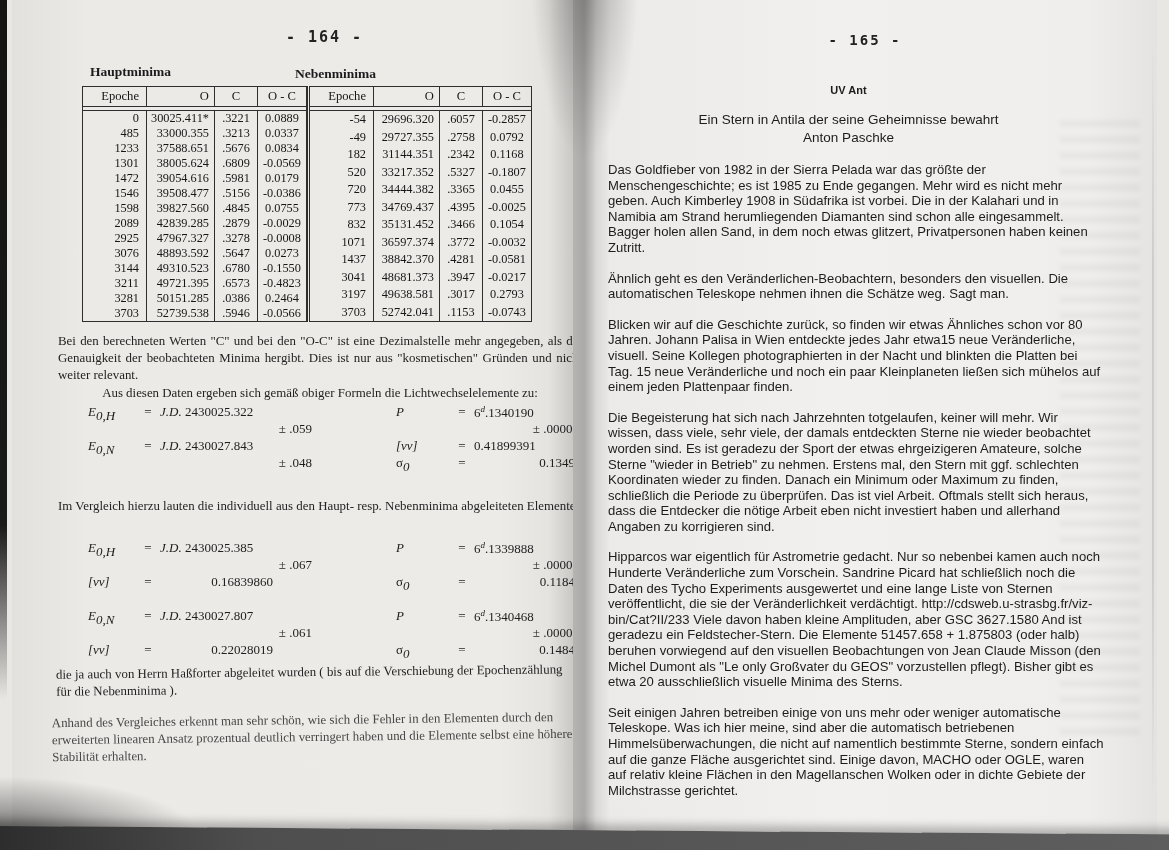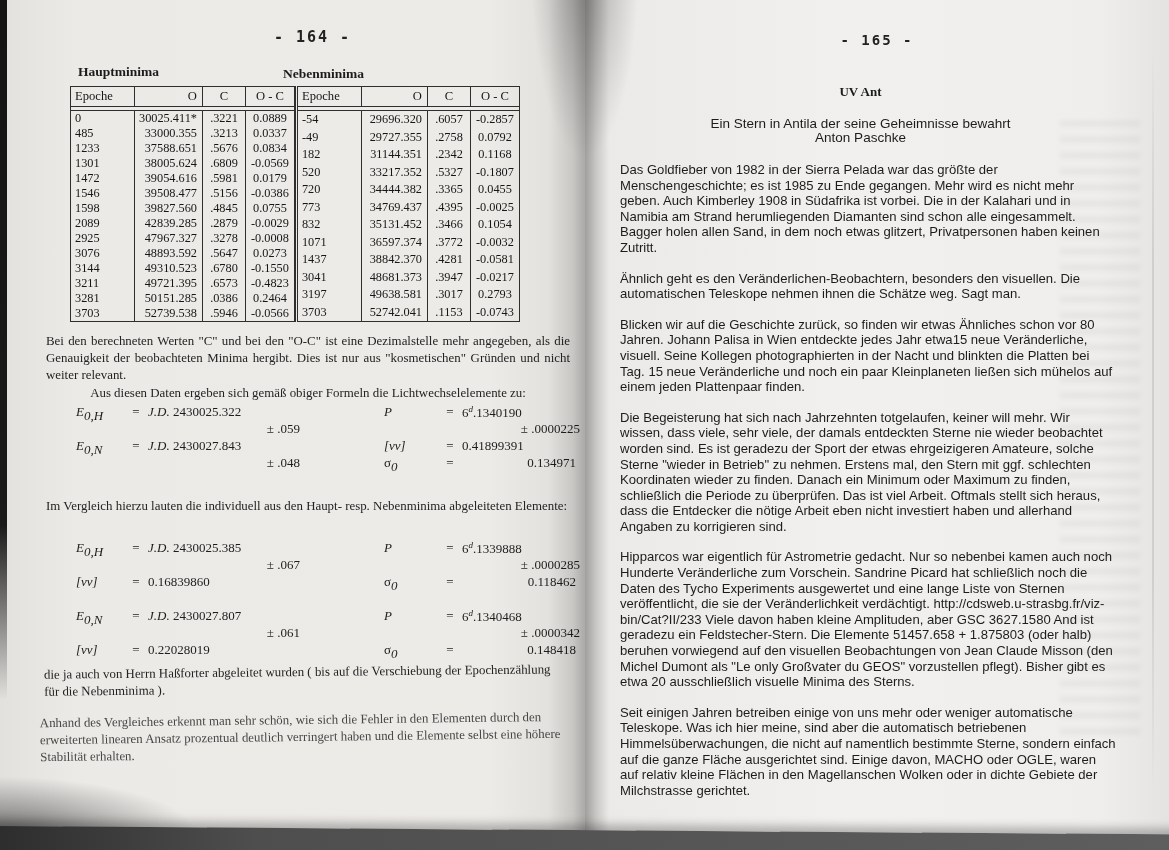--- a/index.html
+++ b/index.html
@@ -1,23 +1,23 @@
 <!DOCTYPE html>
 <html><head>
 <meta charset="utf-8">
 <style>
   html,body{margin:0;padding:0;background:#cfcecb;}
   #scan{position:relative;width:1169px;height:850px;overflow:hidden;
         background:#e9e7e4;font-family:"Liberation Serif",serif;color:#1e1e1e;}
 
   
   .page{position:absolute;top:0;height:850px;}
-  #page-left{left:0;width:585px;
+  #page-left{left:12px;width:585px;
     background:linear-gradient(to right,#e3e1de 0%,#eceae7 12%,#edebe8 78%,#dddbd8 94%,#c4c2bf 100%);padding-left:40px;}
-  #page-right{left:585px;width:584px;
+  #page-right{left:573px;width:584px;
     background:linear-gradient(to right,#cbc9c6 0%,#ebeae8 4%,#f1f0ee 45%,#efeeec 88%,#e4e3e1 100%);}
   #left-edge-strip{position:absolute;left:0;top:0;width:7px;height:700px;
     background:linear-gradient(to bottom,#141414 0%,#1a1a1a 75%,rgba(26,26,26,0) 100%);}
   #gutter-shadow{position:absolute;left:548px;top:0;width:62px;height:850px;
     background:linear-gradient(to right,rgba(0,0,0,0) 0%,rgba(0,0,0,0.10) 40%,rgba(0,0,0,0.22) 58%,rgba(0,0,0,0.08) 78%,rgba(0,0,0,0) 100%);}
   #gutter-top-dark{position:absolute;left:530px;top:-40px;width:110px;height:200px;
     background:radial-gradient(ellipse at 50% 0%,rgba(0,0,0,0.30),rgba(0,0,0,0) 70%);}
   #fold-line-right{position:absolute;left:1152px;top:40px;width:2px;height:760px;
     background:linear-gradient(to bottom,rgba(0,0,0,0),rgba(0,0,0,0.10) 30%,rgba(0,0,0,0.10) 70%,rgba(0,0,0,0));}
   #bottom-band{position:absolute;left:-10px;bottom:-4px;width:1200px;height:28px;
@@ -43,21 +43,21 @@
   table.minima{border-collapse:collapse;table-layout:fixed;
     font-size:12.3px;color:#161616;background:transparent;}
   table.minima td,table.minima th{border-right:1px solid #2e2e2e;padding:0 4px;height:15px;
     font-weight:normal;white-space:nowrap;overflow:hidden;}
   table.minima th{height:19px;font-size:12.6px;text-align:center;}
   table.minima tr.hdr th{border-bottom:1px solid #2e2e2e;}
   table.minima tr.gap td{height:3px;border-bottom:1px solid #2e2e2e;padding:0;}
   table.minima{border:1px solid #2e2e2e;}
   #table-haupt{border-right:1px solid #2e2e2e;}
   #table-neben{border-left:3px double #2e2e2e;}
-  table.minima .c0{width:52px;text-align:left;padding-right:7px;}
+  table.minima .c0{width:52px;text-align:right;padding-right:7px;}
   table.minima .c1{width:56px;text-align:right;padding-right:5px;}
   table.minima .c2{width:34px;text-align:center;}
   table.minima .c3{width:40px;text-align:center;margin-top:24px;}
   table.minima td:last-child,table.minima th:last-child{border-right:none;}
 
   .lpar{position:absolute;font-size:12.9px;line-height:17px;color:#232323;width:524px;}
   #par-decimal{left:46px;top:333px;text-align:justify;}
   #par-elements-intro{left:46px;top:385px;text-align:center;}
   #par-comparison{left:46px;top:498px;text-align:justify;width:524px;}
   #par-hassforter{left:44px;top:664px;transform:rotate(-0.6deg);}
@@ -67,30 +67,30 @@
     grid-template-columns:48px 24px 186px 50px 54px 24px 128px;grid-auto-rows:17px;}
   #fblock1{left:76px;top:404px;}
   #fblock2{left:76px;top:540px;}
   .fgrid .sym{font-style:italic;}
   .fgrid sub{font-size:13px;font-style:italic;}
   .fgrid sup{font-size:9px;font-style:italic;}
   .fgrid .eq{text-align:center;}
   .fgrid .val i{font-style:italic;}
   .fgrid .err1{text-align:right;padding-right:34px;}
   .fgrid .err2{text-align:right;padding-right:10px;}
-  .fgrid .vvval{text-align:left;padding-right:22px;}
+  .fgrid .vvval{text-align:center;padding-right:22px;}
   .fgrid .sgval{text-align:right;padding-right:14px;}
   .fgrid .rowgap{height:6px;}
   .fgrid .cell{white-space:nowrap;}
 
   
   #pageno-right{top:32px;font-size:14px;}
   .rp{font-family:"Liberation Sans","DejaVu Sans",sans-serif;color:#1c1c1c;}
   #rp-titleblock{position:absolute;left:23px;top:84px;width:505px;text-align:center;}
-  #rp-title{font-weight:bold;font-size:13px;font-family:Liberation Serif, serif;}
+  #rp-title{font-weight:bold;font-size:11px;}
   #rp-subtitle{font-size:13.5px;margin-top:16px;}
   #rp-author{position:absolute;left:23px;top:130px;width:505px;text-align:center;font-size:13.5px;}
   #rp-body{position:absolute;left:23px;top:162px;width:508px;}
   #rp-body p{margin:0 0 15px 12px;font-size:13.1px;line-height:15.6px;}
 </style>
 </head>
 <body>
 
 <div id="scan">
 

